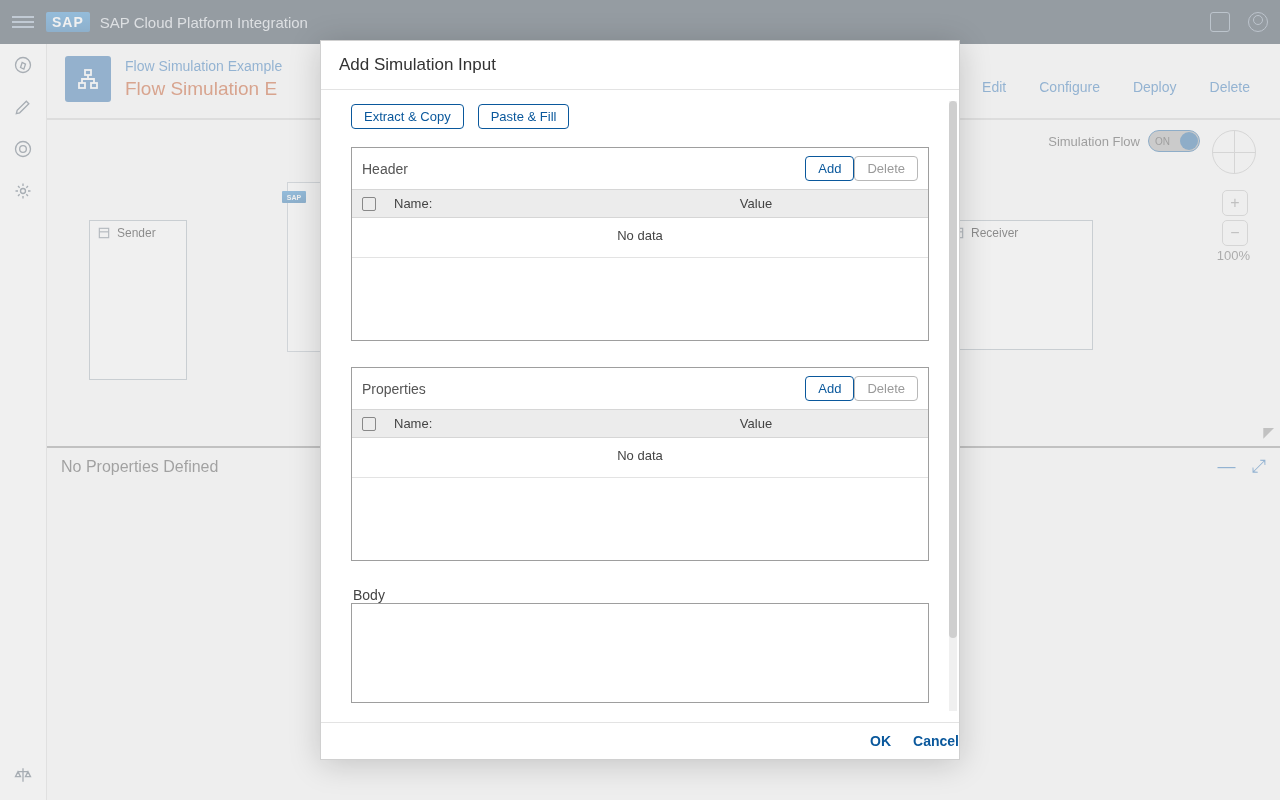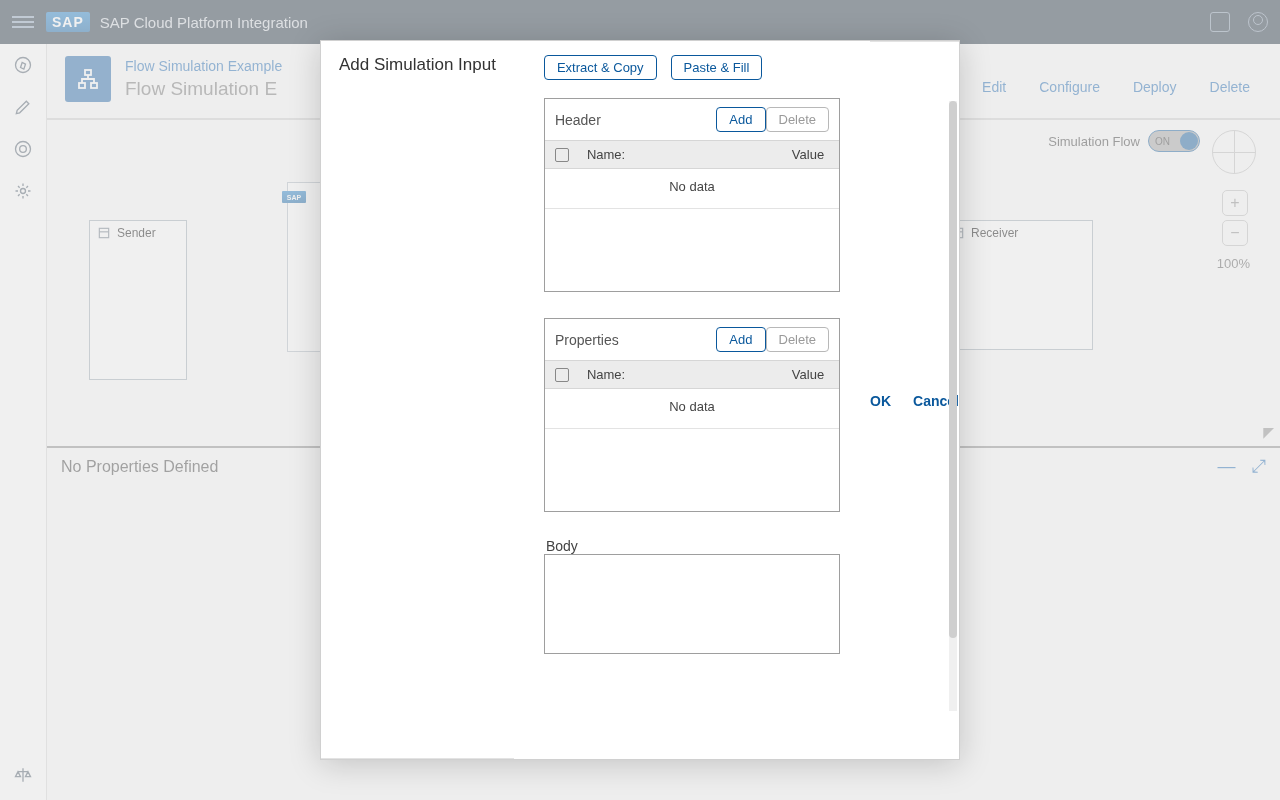--- a/index.html
+++ b/index.html
@@ -22,57 +22,57 @@
 .rail-bottom { margin-top:auto; margin-bottom:14px; }
 
 
 .main { position:absolute; top:44px; left:47px; right:0; bottom:0; background:#fafafa; }
 
 .breadcrumb-bar { display:flex; align-items:center; padding:12px 18px 0 18px; gap:14px; }
 .flow-tile { width:46px; height:46px; background:#1a62a7; border-radius:3px; display:flex; align-items:center; justify-content:center; }
 .flow-tile svg { width:24px; height:24px; stroke:#fff; }
 .bc-text { display:flex; flex-direction:column; gap:4px; }
 .bc-link { color:#1866b3; font-size:14px; }
-.bc-title { font-size:19px; color:#737373; }
+.bc-title { font-size:19px; color:#c2410c; }
 .action-links { margin-left:auto; display:flex; gap:33px; padding-right:12px;margin-top:16px; }
 .action-links span { color:#1866b3; font-size:14px; cursor:pointer; }
 
 .divider { border-top:2px solid #cfcfcf; margin:16px 0 0 0; }
 
 .canvas { position:relative; height:328px; border-bottom:2px solid #8a8a8a; }
 .sim-ctrl { position:absolute; top:10px; right:80px; display:flex; align-items:center; gap:8px; }
 .sim-label { font-size:13px; color:#333; }
 .toggle { width:52px; height:22px; border:1px solid #0a589c; border-radius:12px; background:#a3a3a3; position:relative; display:flex; align-items:center; font-size:10px; color:#333; padding-left:6px; }
 .toggle-knob { position:absolute; right:1px; top:1px; width:18px; height:18px; border-radius:50%; background:#0a589c; }
 
 .nav-disc { position:absolute; right:24px; top:10px; width:44px; height:44px; border:1.5px solid #bcbcbc; border-radius:50%; }
 .nav-disc::before,.nav-disc::after{content:"";position:absolute;background:#bcbcbc;}
 .nav-disc::before{width:1px;height:100%;left:50%;}
 .nav-disc::after{height:1px;width:100%;top:50%;}
 .zoom-btn { position:absolute; right:32px; width:26px; height:26px; border:1.5px solid #bcbcbc; border-radius:5px; display:flex; align-items:center; justify-content:center; color:#888; font-size:16px; }
 .zoom-plus { top:70px; }
 .zoom-minus { top:100px; }
-.zoom-pct { position:absolute; right:30px; top:136px; font-size:13px; color:#555; }
+.zoom-pct { position:absolute; right:30px; top:128px; font-size:13px; color:#555; }
 .collapse-caret { position:absolute; right:6px; bottom:6px; color:#8a8a8a; font-size:14px; }
 
 .card { position:absolute; border:1px solid #9faab5; background:#fff; font-size:12px; }
 .card-hdr { display:flex; align-items:center; gap:6px; padding:5px 7px; }
 .sender { left:42px; top:100px; width:98px; height:160px; }
 .receiver { left:896px; top:100px; width:150px; height:130px; }
 .proc { left:240px; top:62px; width:600px; height:170px; border:1px solid #aeb8c2; }
 
 .sap-mini { width:24px; height:12px; background:linear-gradient(#1a7dc9,#0a5fa5); color:#fff; font-size:7px; display:flex; align-items:center; justify-content:center; border-radius:1px; font-weight:bold; }
 
 .props-bar { display:flex; align-items:center; padding:8px 14px; }
 .props-text { font-size:16px; color:#3b3b3b; }
 .props-icons { margin-left:auto; display:flex; gap:16px; color:#1866b3; font-size:18px; }
 
 
 .overlay { position:absolute; inset:0; background:rgba(230,230,230,0.6); }
-.dialog { position:absolute; left:320px; top:40px; width:640px; height:720px; background:#fff; border:1px solid #d0d0d0; box-shadow:0 4px 30px rgba(0,0,0,.18); display:flex; flex-direction:row; }
+.dialog { position:absolute; left:320px; top:40px; width:640px; height:720px; background:#fff; border:1px solid #d0d0d0; box-shadow:0 4px 30px rgba(0,0,0,.18); display:flex; flex-direction:column; }
 .dlg-title { padding:14px 18px; font-size:17px; color:#333; border-bottom:1px solid #e3e3e3; }
 .dlg-body { flex:1; overflow:auto; padding:14px 30px 0 30px; }
 .dlg-scroll { position:absolute; right:2px; top:60px; bottom:48px; width:8px; background:#f0f0f0; }
 .dlg-scroll-thumb { position:absolute; top:0; width:100%; height:88%; background:#cfcfcf; border-radius:4px; }
 
 .btn { border:1px solid #0a589c; color:#0a589c; background:#fff; border-radius:4px; padding:4px 12px; font-size:13px; cursor:pointer; }
 .btn.disabled { border-color:#b8b8b8; color:#9a9a9a; }
 .btn-row { display:flex; gap:14px; margin-bottom:18px; }
 
 .section { border:1px solid #9e9e9e; margin-bottom:26px; }

